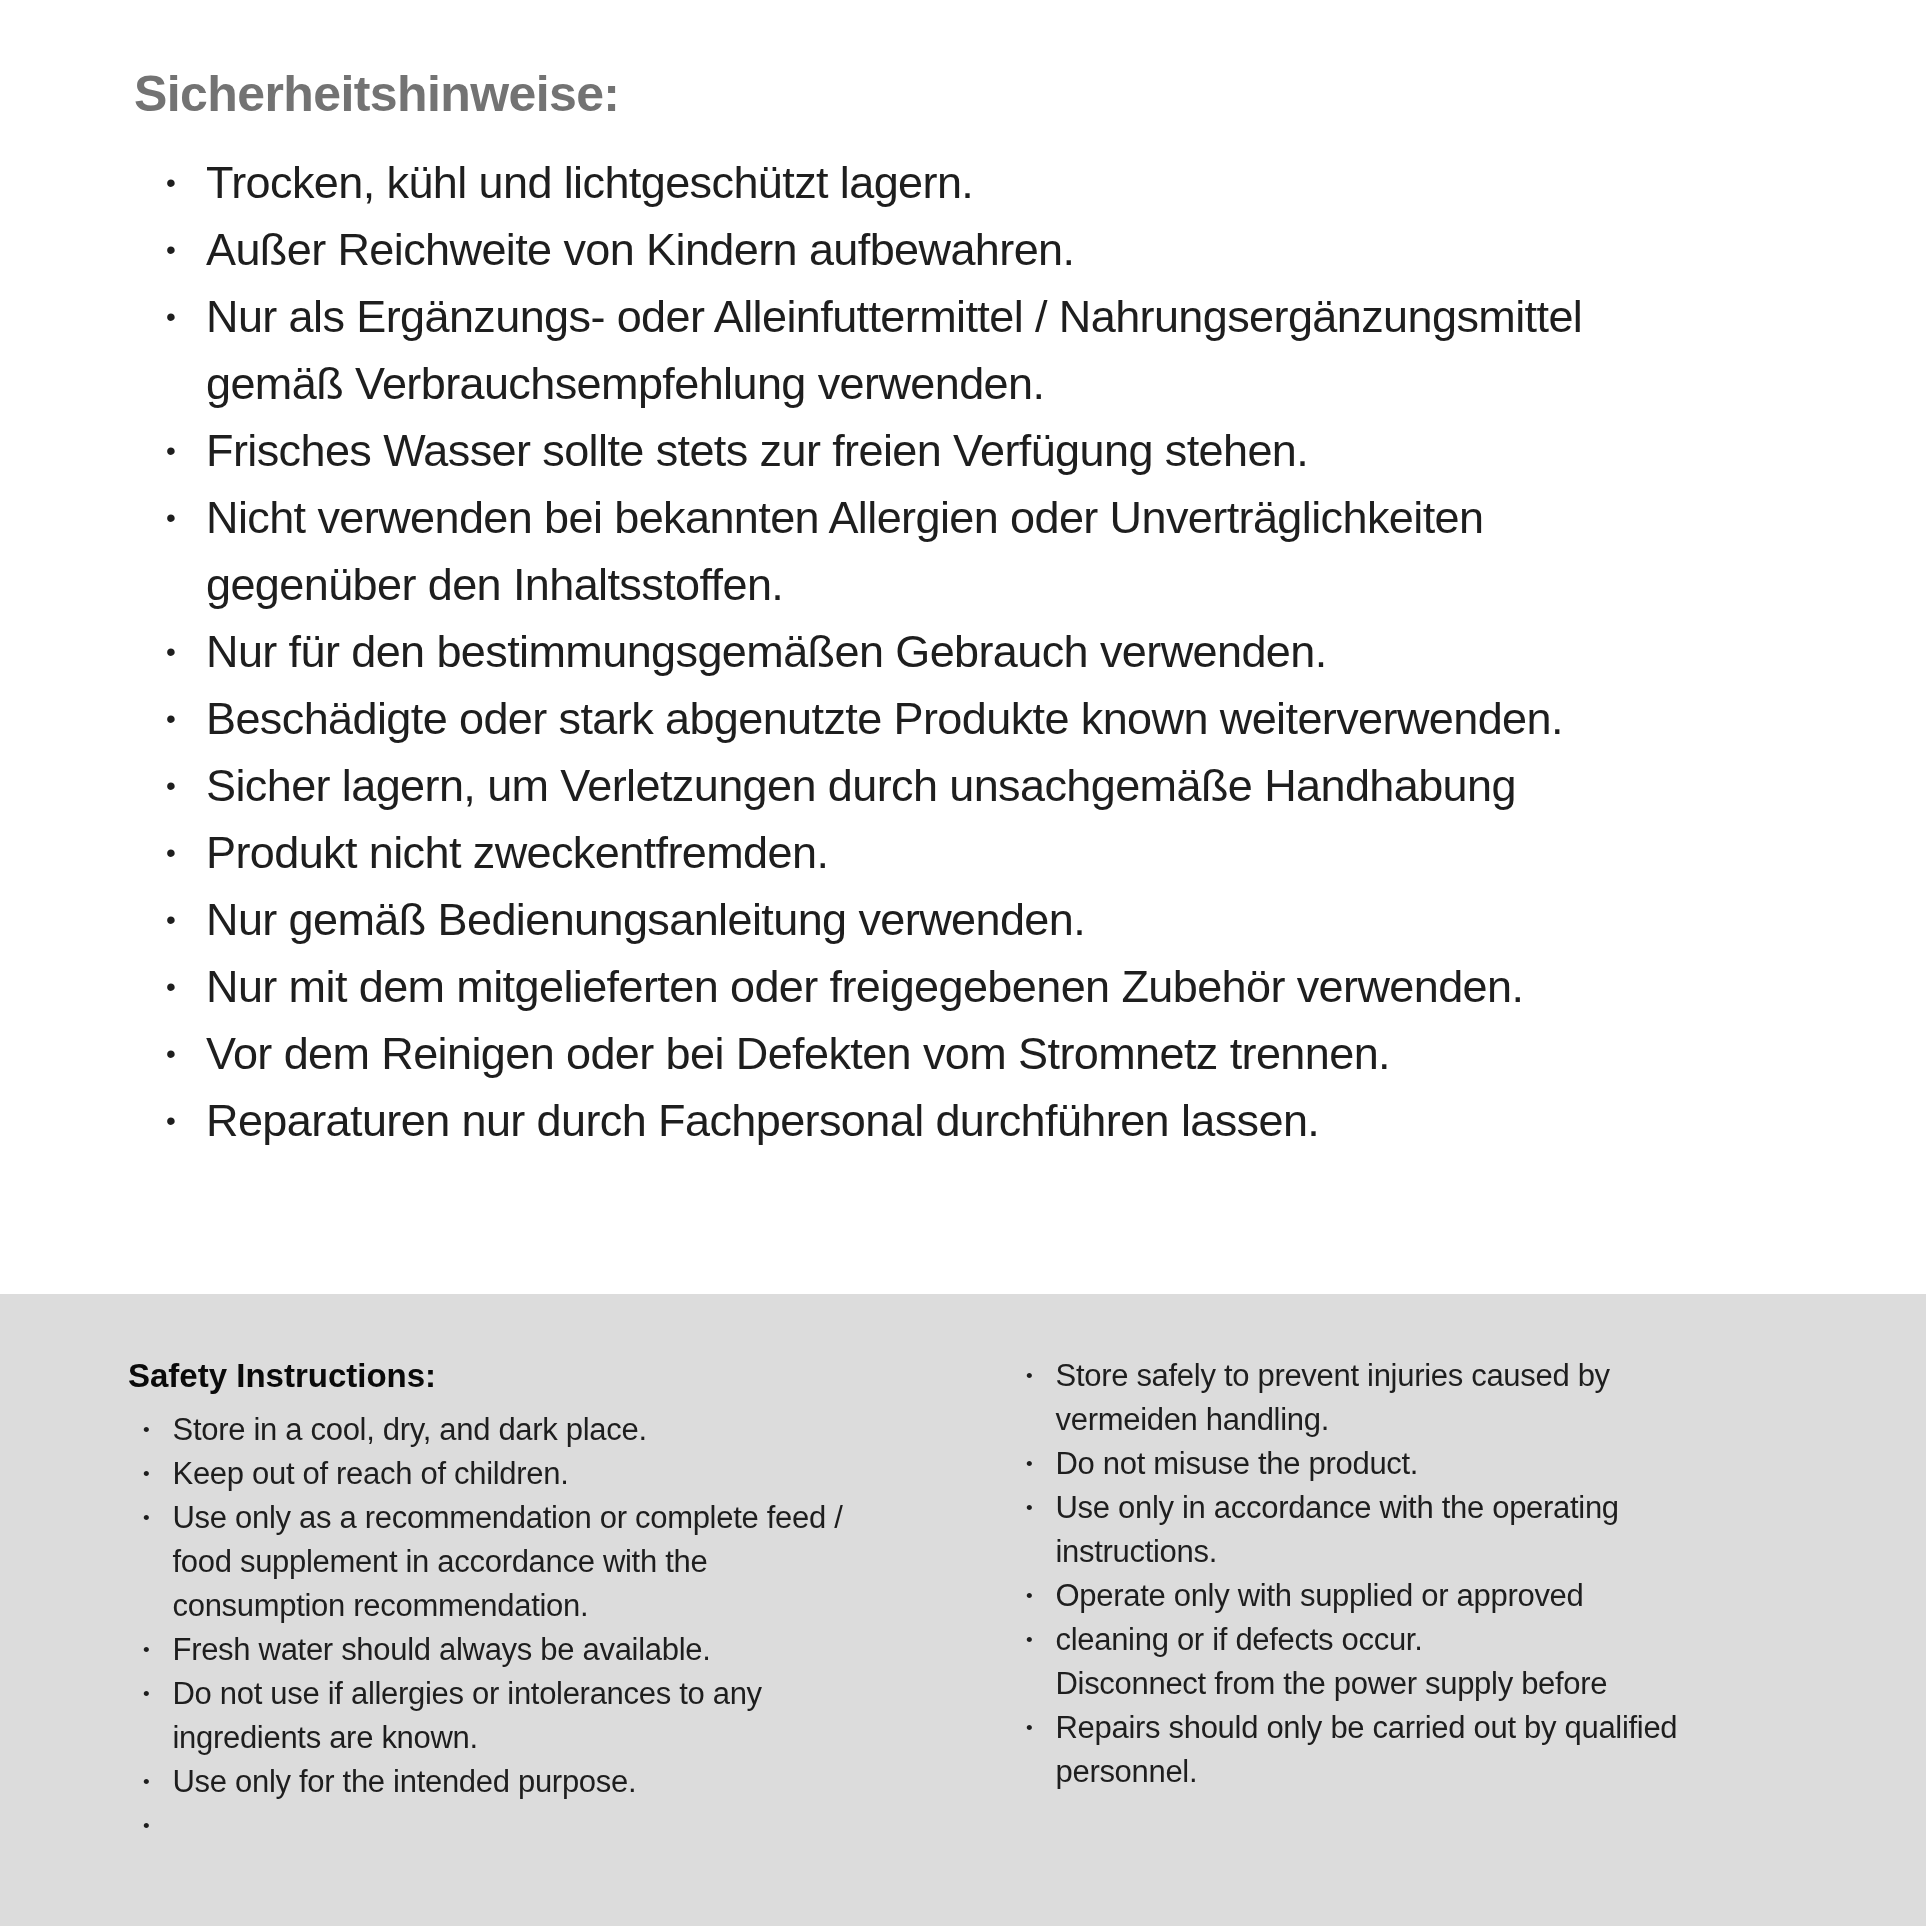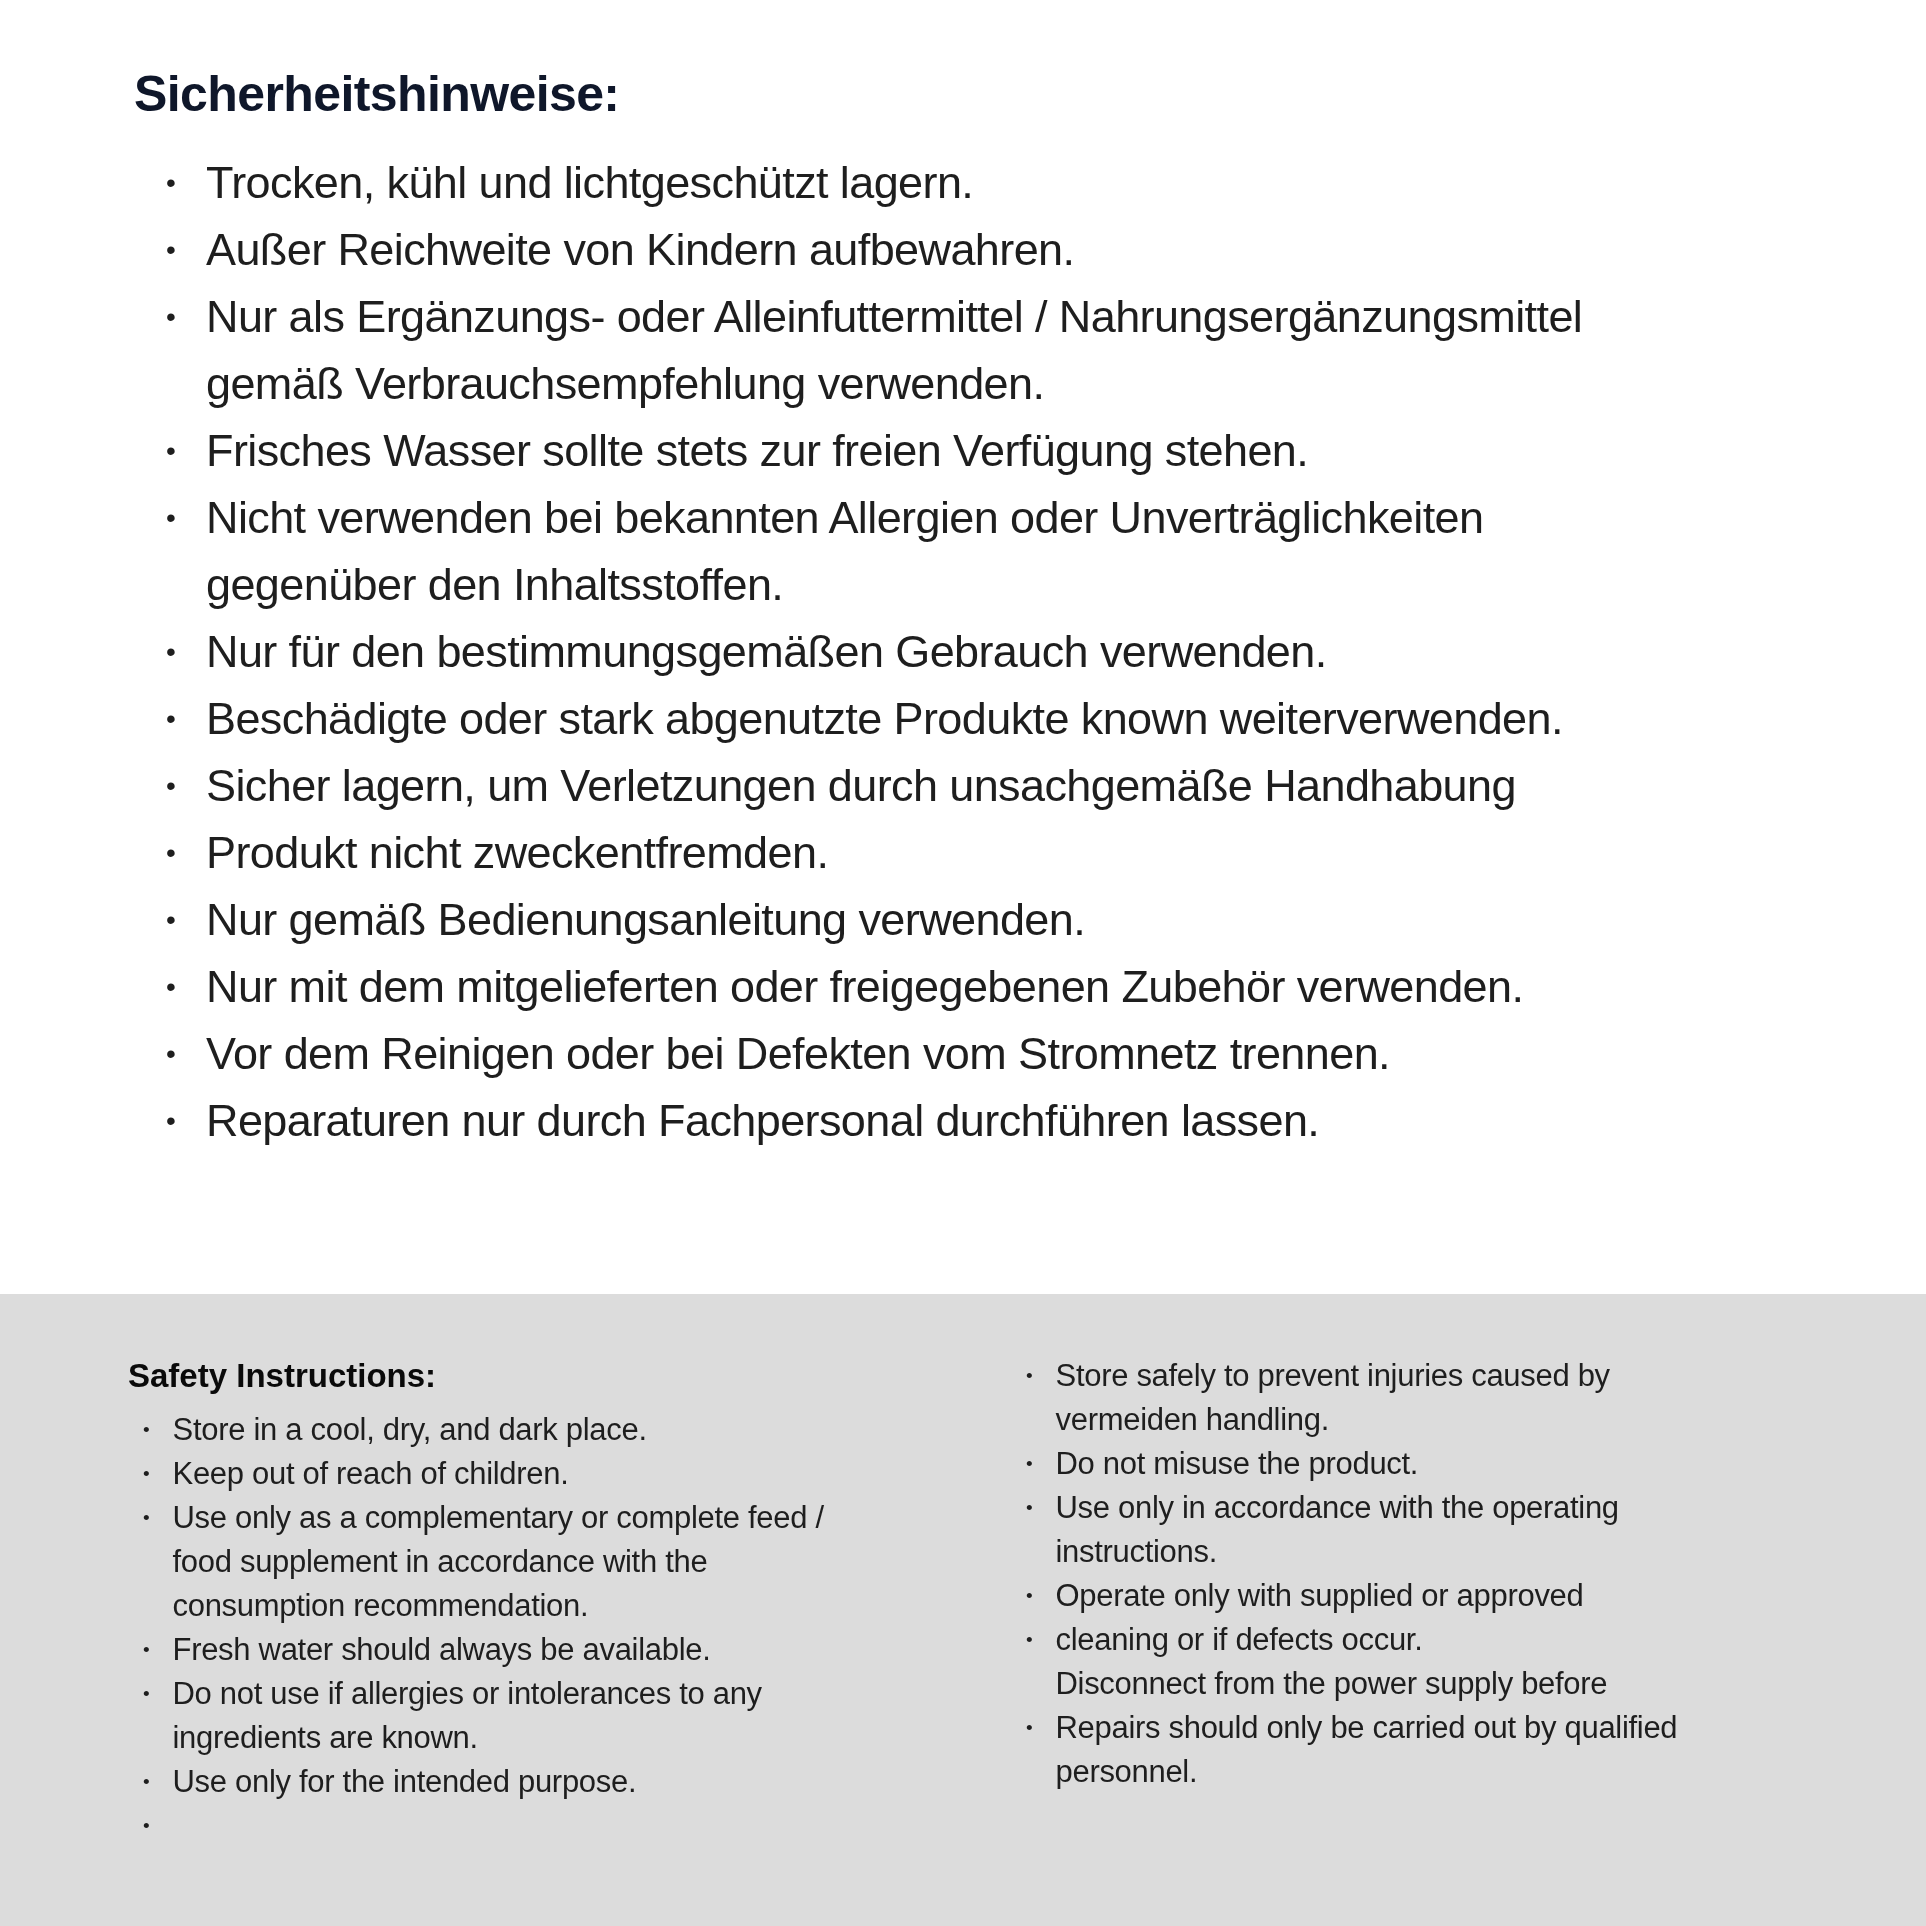--- a/index.html
+++ b/index.html
@@ -27,21 +27,21 @@
     background: #ffffff;
   }
   .heading-de {
     position: absolute;
     left: 134px;
     top: 65px;
     margin: 0;
     font-size: 50px;
     line-height: 58px;
     font-weight: bold;
-    color: #0f172a;
+    color: #737373;
     letter-spacing: -0.6px;
   }
   ul.blist {
     list-style: none;
     margin: 0;
     padding: 0;
   }
   ul.blist li {
     display: flex;
     align-items: flex-start;
@@ -211,21 +211,21 @@
         </li>
         <li>
           <span class="dot">•</span>
           <div class="lines">
             <div class="line">Keep out of reach of children.</div>
           </div>
         </li>
         <li>
           <span class="dot">•</span>
           <div class="lines">
-            <div class="line">Use only as a complementary or complete feed /</div>
+            <div class="line">Use only as a recommendation or complete feed /</div>
             <div class="line">food supplement in accordance with the</div>
             <div class="line">consumption recommendation.</div>
           </div>
         </li>
         <li>
           <span class="dot">•</span>
           <div class="lines">
             <div class="line">Fresh water should always be available.</div>
           </div>
         </li>

